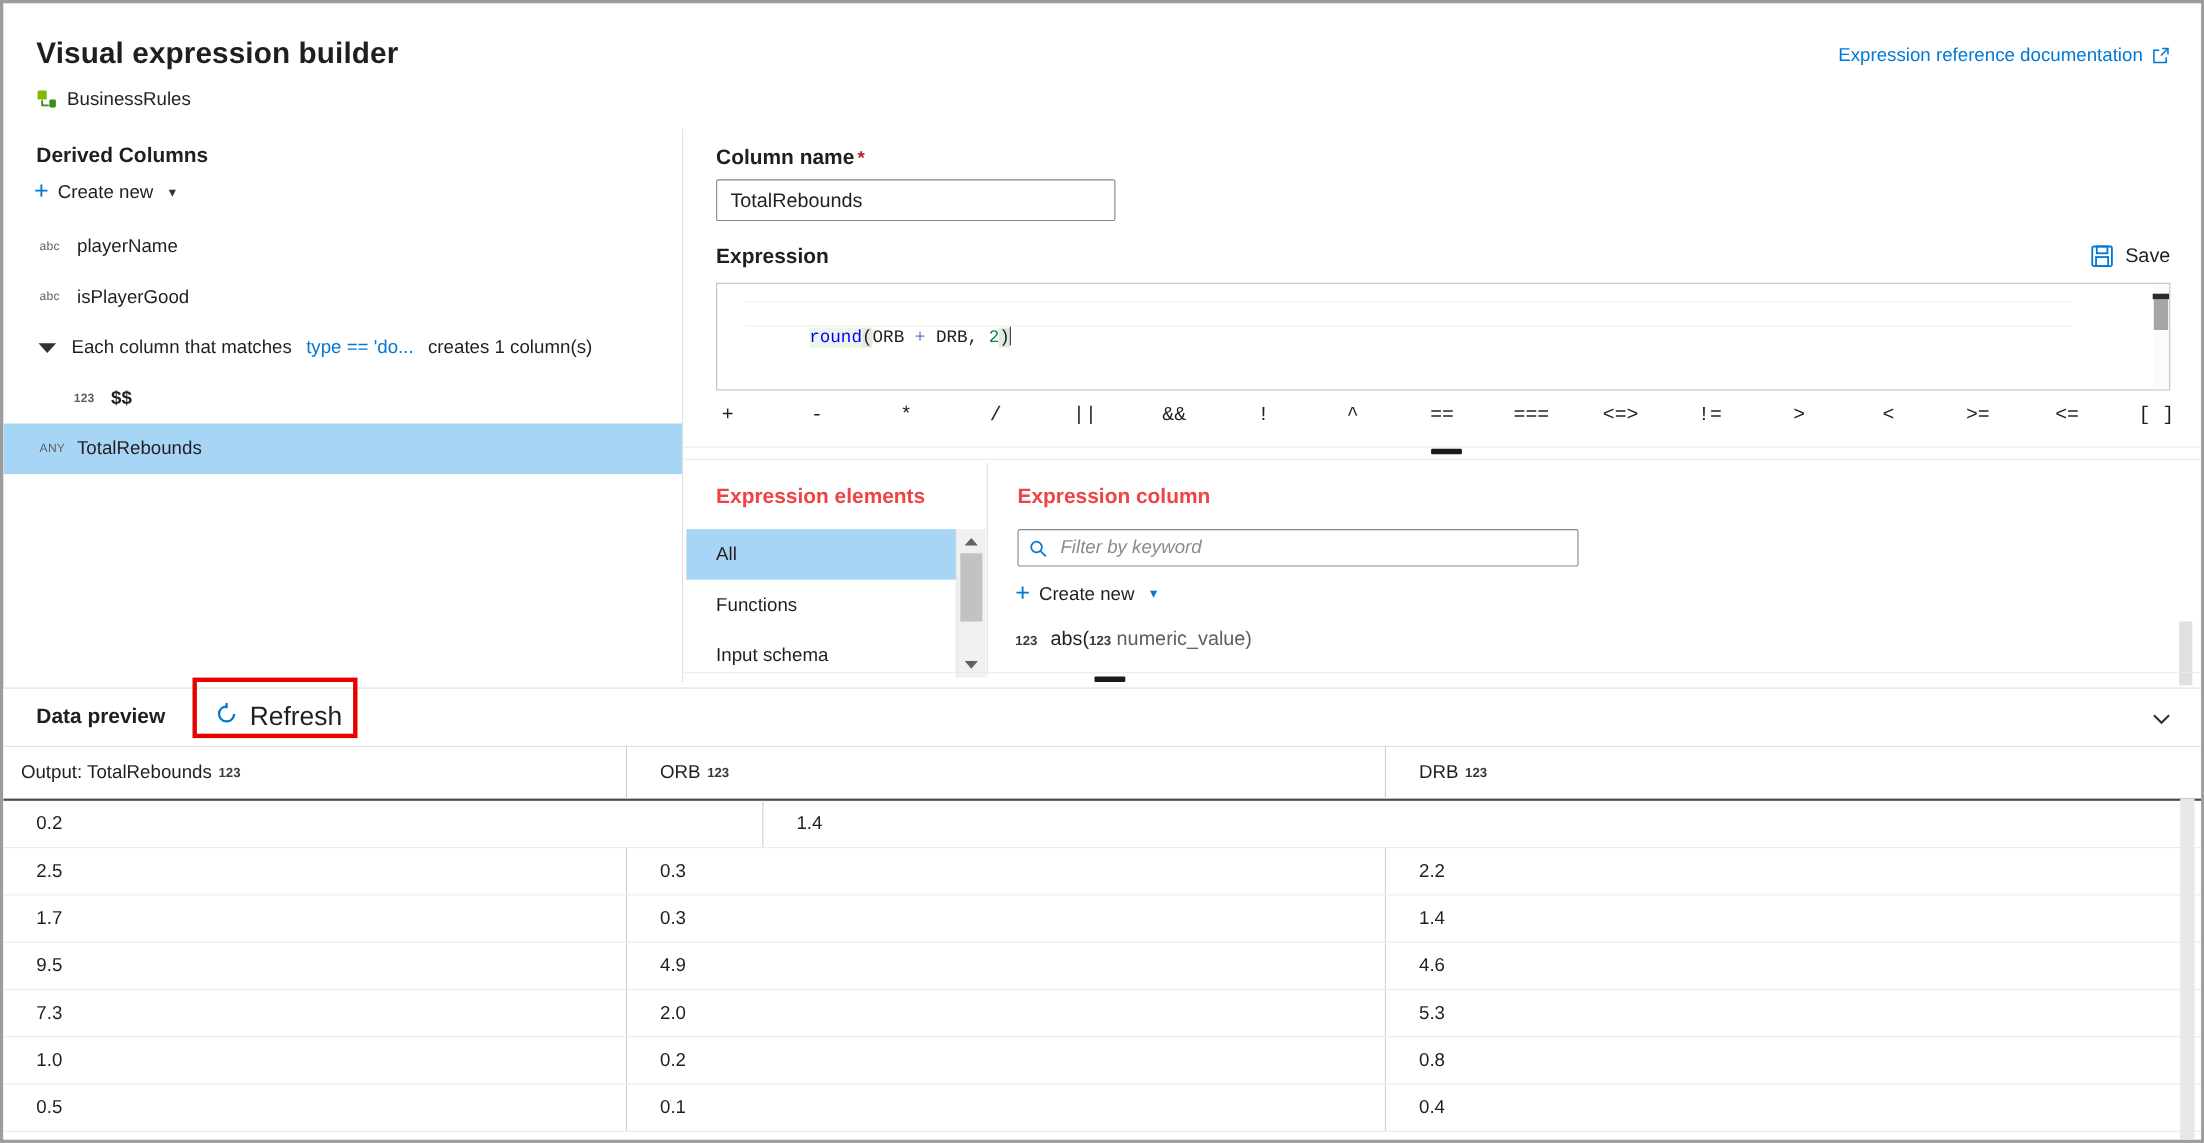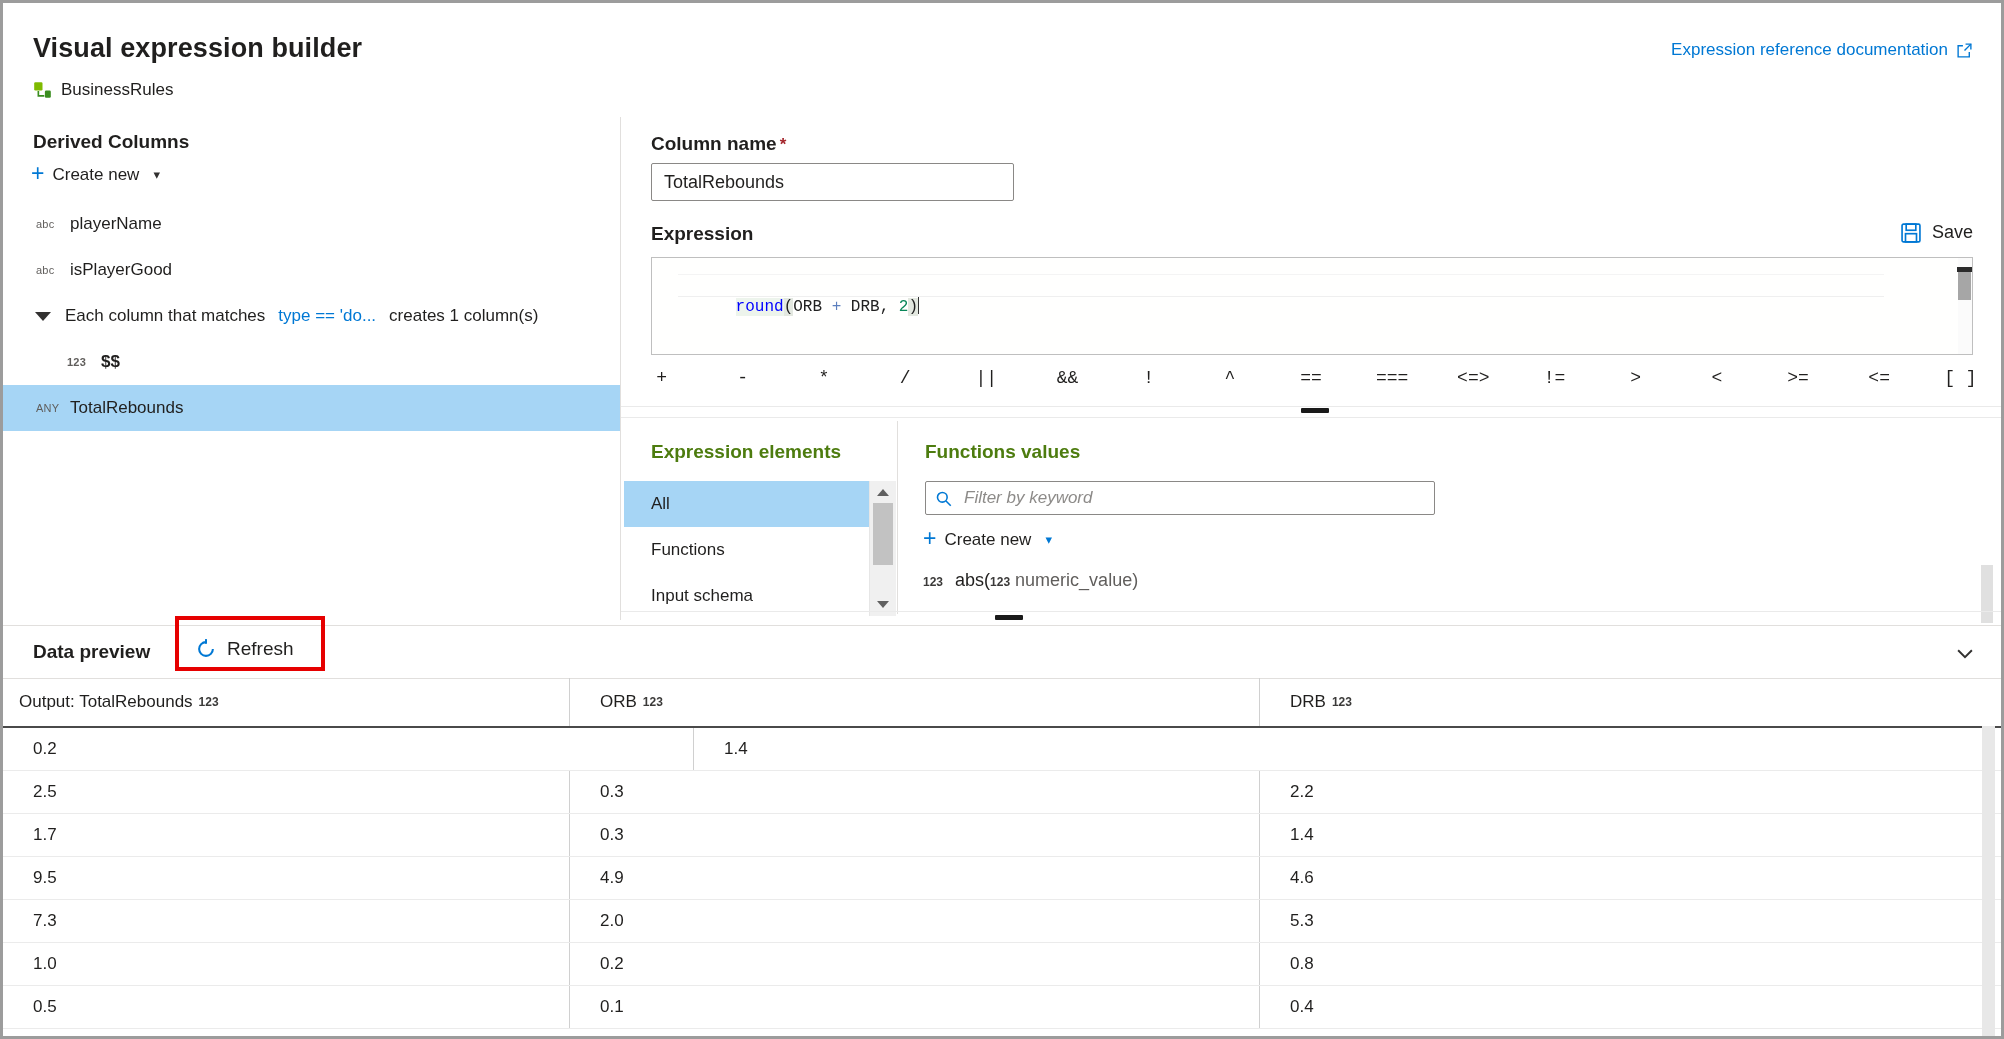--- a/index.html
+++ b/index.html
@@ -313,21 +313,21 @@
     left: 894px;
     top: 418px;
     width: 1px;
     bottom: 422px;
     background: #e1dfdd;
   }
   .pane-title {
     position: absolute;
     font-size: 19px;
     font-weight: 600;
-    color: #4d7c0f;
+    color: #ef4444;
   }
   .elem-title { left: 648px; top: 438px; }
   .values-title { left: 922px; top: 438px; }
 
   .elem-list {
     position: absolute;
     left: 621px;
     top: 478px;
     width: 245px;
   }
@@ -460,23 +460,23 @@
     top: 15px;
     font-size: 19px;
     font-weight: 600;
     color: #201f1e;
   }
   .refresh-btn {
     position: absolute;
     left: 192px;
     top: 12px;
     display: flex;
-    align-items: center;
+    align-items: flex-start;
     gap: 10px;
-    font-size: 19px;
+    font-size: 24px;
     color: #201f1e;
     cursor: pointer;
   }
   .refresh-icon { width: 22px; height: 22px; color: #0078d4; display: inline-flex; }
   .highlight-box {
     position: absolute;
     left: 172px;
     top: -10px;
     width: 150px;
     height: 55px;
@@ -674,21 +674,21 @@
     <div class="op-btn">&lt;=</div>
     <div class="op-btn">[ ]</div>
   </div>
   <div class="hr-thin" style="top:403px;"></div>
   <div class="hr-thin" style="top:414px;"></div>
   <div class="drag-handle" style="left:1298px; top:405px;"></div>
 
   <div class="elements-divider"></div>
 
   <div class="pane-title elem-title">Expression elements</div>
-  <div class="pane-title values-title">Functions values</div>
+  <div class="pane-title values-title">Expression column</div>
 
   <div class="elem-list">
     <div class="elem-item selected">
       <span>All</span>
     </div>
     <div class="elem-item">
       <span>Functions</span>
     </div>
     <div class="elem-item">
       <span>Input schema</span>

